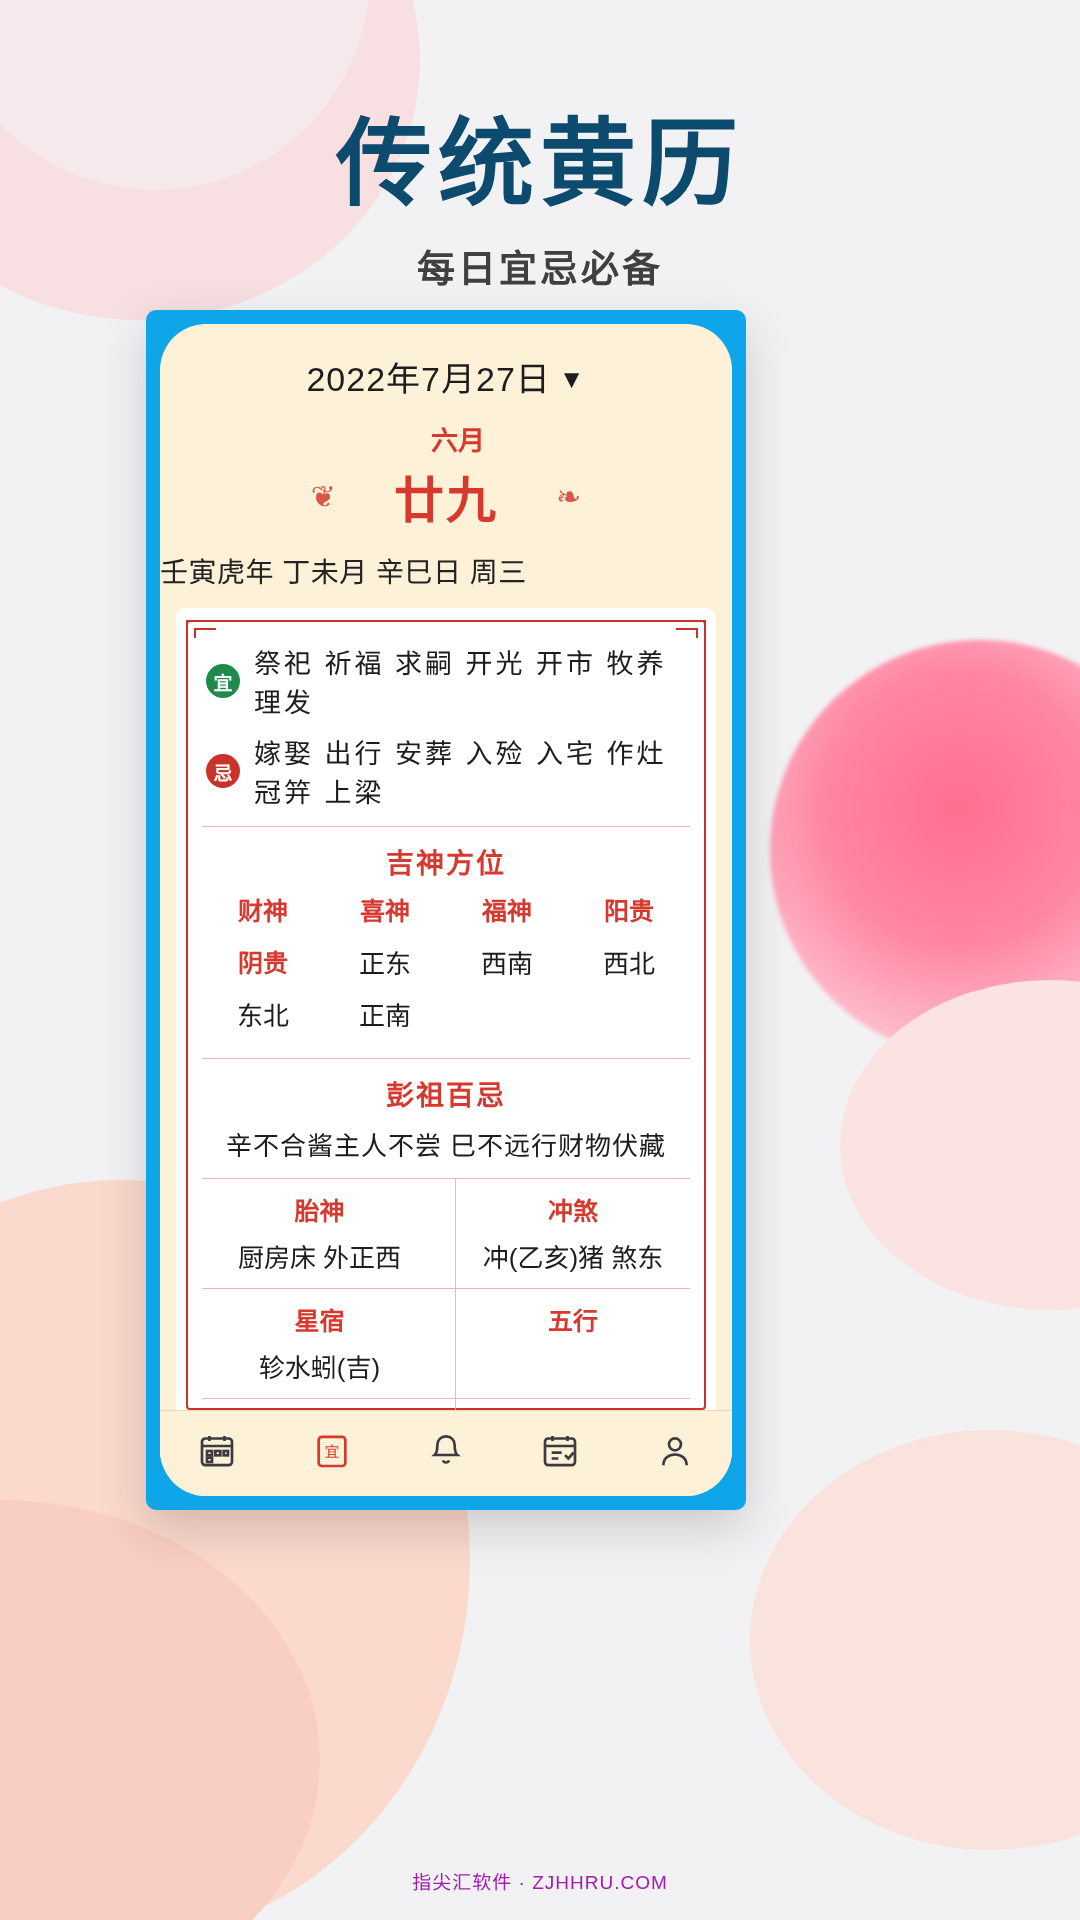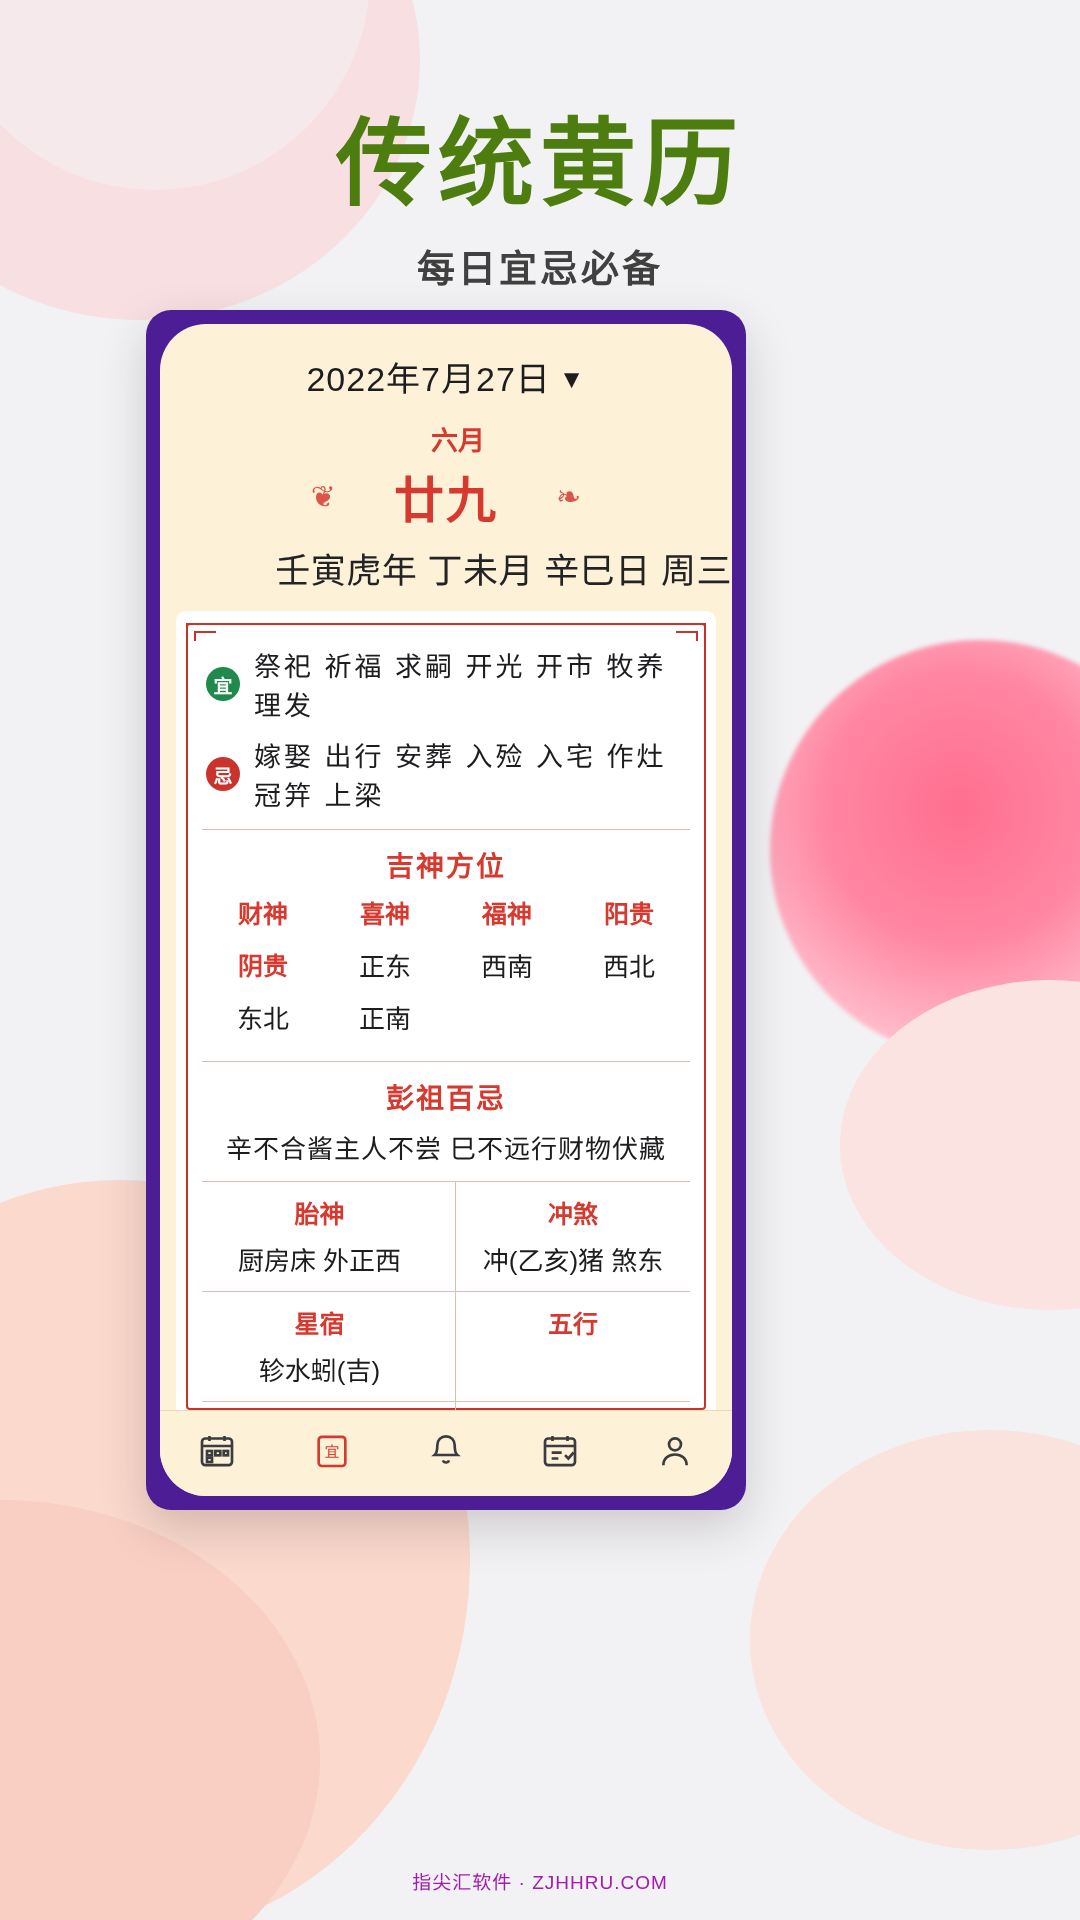--- a/index.html
+++ b/index.html
@@ -51,34 +51,34 @@
     background: #fae2dd;
   }
 
   
   .headline-wrap {
     position: absolute; top: 112px; left: 0; right: 0;
     text-align: center; z-index: 5;
   }
   .headline {
     font-size: 96px; font-weight: bold; letter-spacing: 6px;
-    color: #4d7c0f; line-height: 1.08;
+    color: #0c4a6e; line-height: 1.08;
   }
   .subhead {
     margin-top: 22px;
     font-size: 38px; font-weight: bold; letter-spacing: 3px;
     color: #404040;
   }
 
   
   .phone {
     position: absolute; left: 146px; top: 310px;
     width: 600px; height: 1200px;
-    background: #4c1d95;
-    border-radius: 25px;
+    background: #0ea5e9;
+    border-radius: 10px;
     padding: 14px;
     z-index: 6;
     box-shadow: 0 18px 48px rgba(40,20,20,.18);
   }
   .screen {
     width: 100%; height: 100%;
     background: #fdf1d8;
     border-radius: 46px;
     overflow: hidden;
     display: flex; flex-direction: column;
@@ -102,22 +102,22 @@
   }
   .lunar-row {
     display: flex; align-items: center; justify-content: center;
     gap: 58px; margin-top: 2px;
   }
   .lunar-day {
     color: #d7392f; font-size: 50px; font-weight: bold; letter-spacing: 2px;
   }
   .flourish { color: #d7392f; font-size: 30px; opacity: .85; }
   .ganzhi {
-    text-align: right; margin-top: 10px;
-    font-size: 35px; color: #232326; letter-spacing: .5px;
+    text-align: left; margin-top: 18px;
+    font-size: 28px; color: #232326; letter-spacing: .5px;
   }
 
   
   .card {
     margin: 18px 16px 0;
     background: #ffffff;
     border-radius: 10px 10px 0 0;
     flex: 1 1 auto;
     padding: 12px 10px 0;
     overflow: hidden;

